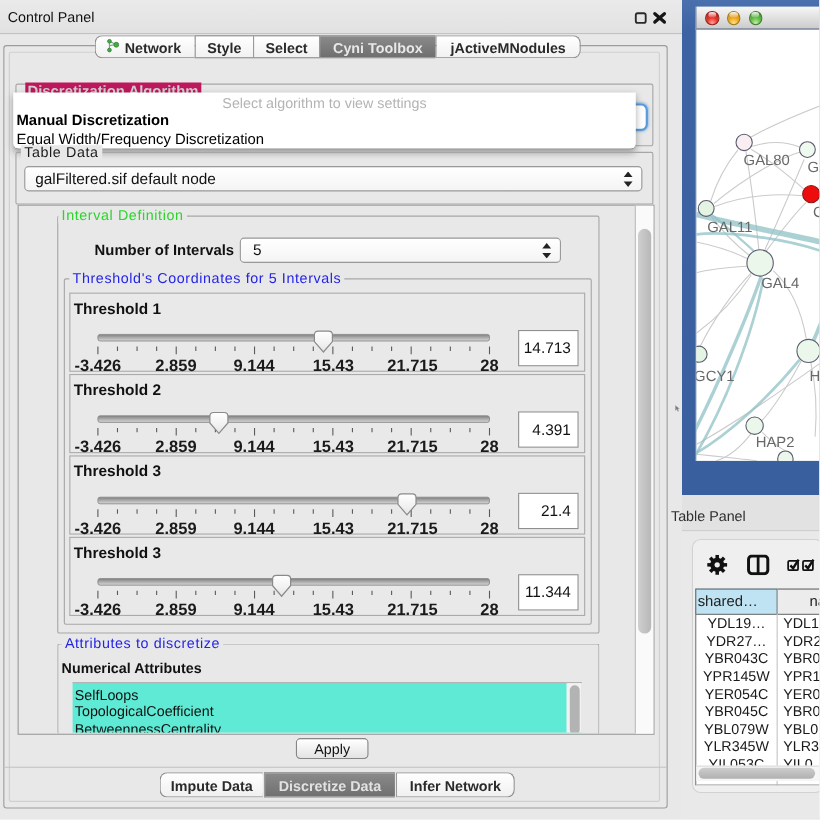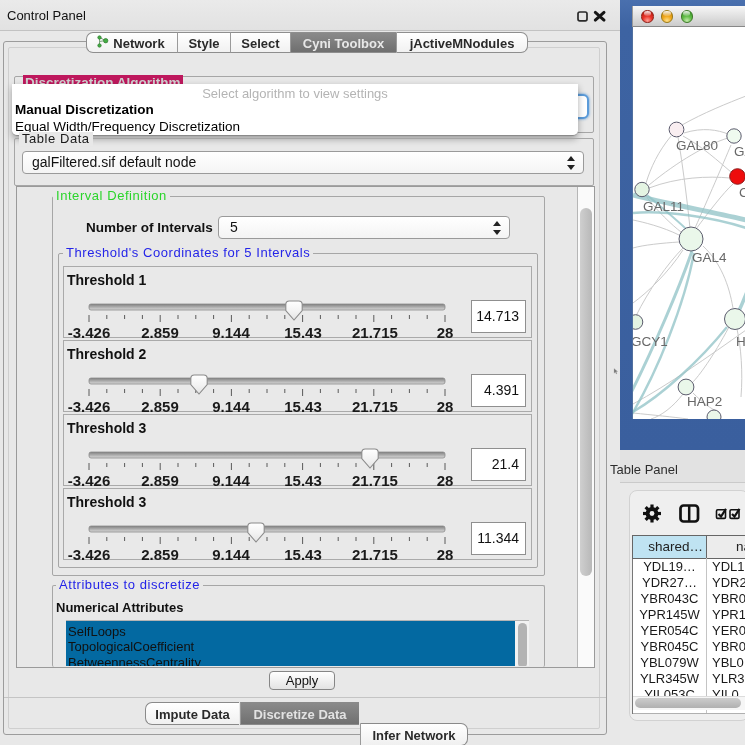--- a/index.html
+++ b/index.html
@@ -257,32 +257,32 @@
 <div class="ticklab" style="left:67px;top:546px;">-3.426</div>
 <div class="ticklab" style="left:138px;top:546px;">2.859</div>
 <div class="ticklab" style="left:209px;top:546px;">9.144</div>
 <div class="ticklab" style="left:281px;top:546px;">15.43</div>
 <div class="ticklab" style="left:352px;top:546px;">21.715</div>
 <div class="ticklab" style="left:423px;top:546px;">28</div>
 <div class="vbox" style="top:522px;">11.344</div>
 <div class="group" style="left:52px;top:585px;width:491px;height:81px;border-bottom:none;"></div>
 <div class="gtitle" style="left:56px;top:578px;color:#2424e8;">Attributes to discretize</div>
 <div class="abs" style="left:56px;top:600px;font-size:13px;font-weight:bold;color:#111;">Numerical Attributes</div>
-<div class="abs" style="left:66px;top:620px;width:463px;height:46px;background:#0369a1;border-top:1px solid #b4b4b4;box-sizing:border-box;overflow:hidden;">
+<div class="abs" style="left:66px;top:620px;width:463px;height:46px;background:#5eead4;border-top:1px solid #b4b4b4;box-sizing:border-box;overflow:hidden;">
       <div style="position:absolute;left:2px;top:2.5px;font-size:13px;color:#111;">SelfLoops</div>
       <div style="position:absolute;left:2px;top:18px;font-size:13px;color:#111;">TopologicalCoefficient</div>
       <div style="position:absolute;left:2px;top:33.5px;font-size:13px;color:#111;">BetweennessCentrality</div>
       <div style="position:absolute;left:449px;top:0;width:14px;height:46px;background:#f2f2f2;"></div>
       <div style="position:absolute;left:451.5px;top:1.5px;width:9.5px;height:45px;background:#b3b3b3;border-radius:5px;"></div>
     </div>
 <div class="abs" style="left:269px;top:671px;width:66px;height:19px;background:linear-gradient(#ffffff,#e3e3e3);border:1px solid #868686;border-radius:4px;box-sizing:border-box;font-size:13px;color:#111;text-align:center;line-height:17px;">Apply</div>
 <div class="abs" style="left:4px;top:697px;width:602px;height:1px;background:#c4c4c4;"></div>
 <div class="btab" style="left:145px;width:94px;border-left:1px solid #8a8a8a;border-radius:7px 0 0 7px;">Impute Data</div>
 <div class="btab sel" style="left:240px;width:119px;border-left:1px solid #9a9a9a;">Discretize Data</div>
-<div class="btab" style="left:360px;width:108px;border-right:1px solid #8a8a8a;border-radius:0 7px 7px 0;border-left:1px solid #9a9a9a;margin-top:21px;">Infer Network</div>
+<div class="btab" style="left:360px;width:108px;border-right:1px solid #8a8a8a;border-radius:0 7px 7px 0;border-left:1px solid #9a9a9a;">Infer Network</div>
 <svg class="abs" style="left:613px;top:368px" width="6" height="7" viewBox="0 0 6 7">
 <path d="M1 0.6 L1 5.2 L2.3 4.0 L3.2 6.0 L4.0 5.6 L3.1 3.7 L4.7 3.5 Z" fill="#777" stroke="#aaa" stroke-width="0.3"></path>
 </svg>
 <div class="abs" style="left:620px;top:0;width:125px;height:450px;background:linear-gradient(#4a70ae 0%,#3d63a2 6%,#3a5f9e 100%);"></div>
 <div class="abs" style="left:632px;top:6px;width:113px;height:21px;background:linear-gradient(#f7f7f7,#cbcbcb);border-bottom:1px solid #888;border-left:1px solid #9a9a9a;box-sizing:border-box;"></div>
 <div class="abs" style="left:641.2px;top:10.2px;width:12.4px;height:12.4px;border-radius:50%;background:radial-gradient(circle at 50% 88%, #ff9f96 0%, #e8352a 42%, #ad1208 100%);border:0.6px solid #8f2018;box-sizing:border-box;"></div>
 <div class="abs" style="left:643.6px;top:11.4px;width:7.4px;height:4.6px;border-radius:50%;background:linear-gradient(rgba(255,255,255,0.95),rgba(255,255,255,0.15));"></div>
 <div class="abs" style="left:660.9px;top:10.2px;width:12.4px;height:12.4px;border-radius:50%;background:radial-gradient(circle at 50% 88%, #ffe08a 0%, #f0a81c 42%, #bd7a04 100%);border:0.6px solid #9a7b1a;box-sizing:border-box;"></div>
 <div class="abs" style="left:663.3px;top:11.4px;width:7.4px;height:4.6px;border-radius:50%;background:linear-gradient(rgba(255,255,255,0.95),rgba(255,255,255,0.15));"></div>
 <div class="abs" style="left:680.7px;top:10.2px;width:12.4px;height:12.4px;border-radius:50%;background:radial-gradient(circle at 50% 88%, #c4ecac 0%, #62bd48 42%, #2c881c 100%);border:0.6px solid #3f7a2a;box-sizing:border-box;"></div>
@@ -363,21 +363,21 @@
 <rect x="38.5" y="1.5" width="17.5" height="16" rx="3" stroke-width="2.7"></rect>
 <line x1="47.2" y1="2" x2="47.2" y2="17.5" stroke-width="2.5"></line>
 </g>
 <g>
 <rect x="74.5" y="5.8" width="9" height="8.6" rx="1.2" fill="none" stroke="#111" stroke-width="1.6"></rect>
 <path d="M76.5 10 L79 12.6 L84 4.8" fill="none" stroke="#111" stroke-width="2.2"></path>
 <rect x="88" y="5.8" width="9" height="8.6" rx="1.2" fill="none" stroke="#111" stroke-width="1.6"></rect>
 <path d="M90 10 L92.5 12.6 L97.5 4.8" fill="none" stroke="#111" stroke-width="2.2"></path>
 </g>
 </svg>
-<div class="abs" style="left:632px;top:535px;width:75px;height:24px;background:#bfe3f2;border:1px solid #666;box-sizing:border-box;font-size:13.5px;color:#222;text-align:right;line-height:22px;padding-right:3px;">shared…</div>
+<div class="abs" style="left:632px;top:535px;width:75px;height:24px;background:#bfe3f2;border:1px solid #666;box-sizing:border-box;font-size:13.5px;color:#222;text-align:right;line-height:22px;padding-right:17px;">shared…</div>
 <div class="abs" style="left:707px;top:535px;width:38px;height:24px;background:#ececec;border-top:1px solid #666;border-bottom:1px solid #666;box-sizing:border-box;font-size:13.5px;color:#222;line-height:22px;padding-left:29px;">na</div>
 <div class="abs" style="left:632px;top:559px;width:113px;height:155px;background:#fff;border-left:1px solid #777;box-sizing:border-box;"></div>
 <div class="abs" style="left:706px;top:558px;width:1px;height:156px;background:#c4c4c4;"></div>
 <div class="row1" style="top:559px;">YDL19…</div>
 <div class="row2" style="top:559px;padding-left:5px;">YDL1</div>
 <div class="row1" style="top:575px;">YDR27…</div>
 <div class="row2" style="top:575px;padding-left:5px;">YDR2</div>
 <div class="row1" style="top:591px;">YBR043C</div>
 <div class="row2" style="top:591px;padding-left:5px;">YBR0</div>
 <div class="row1" style="top:607px;">YPR145W</div>

